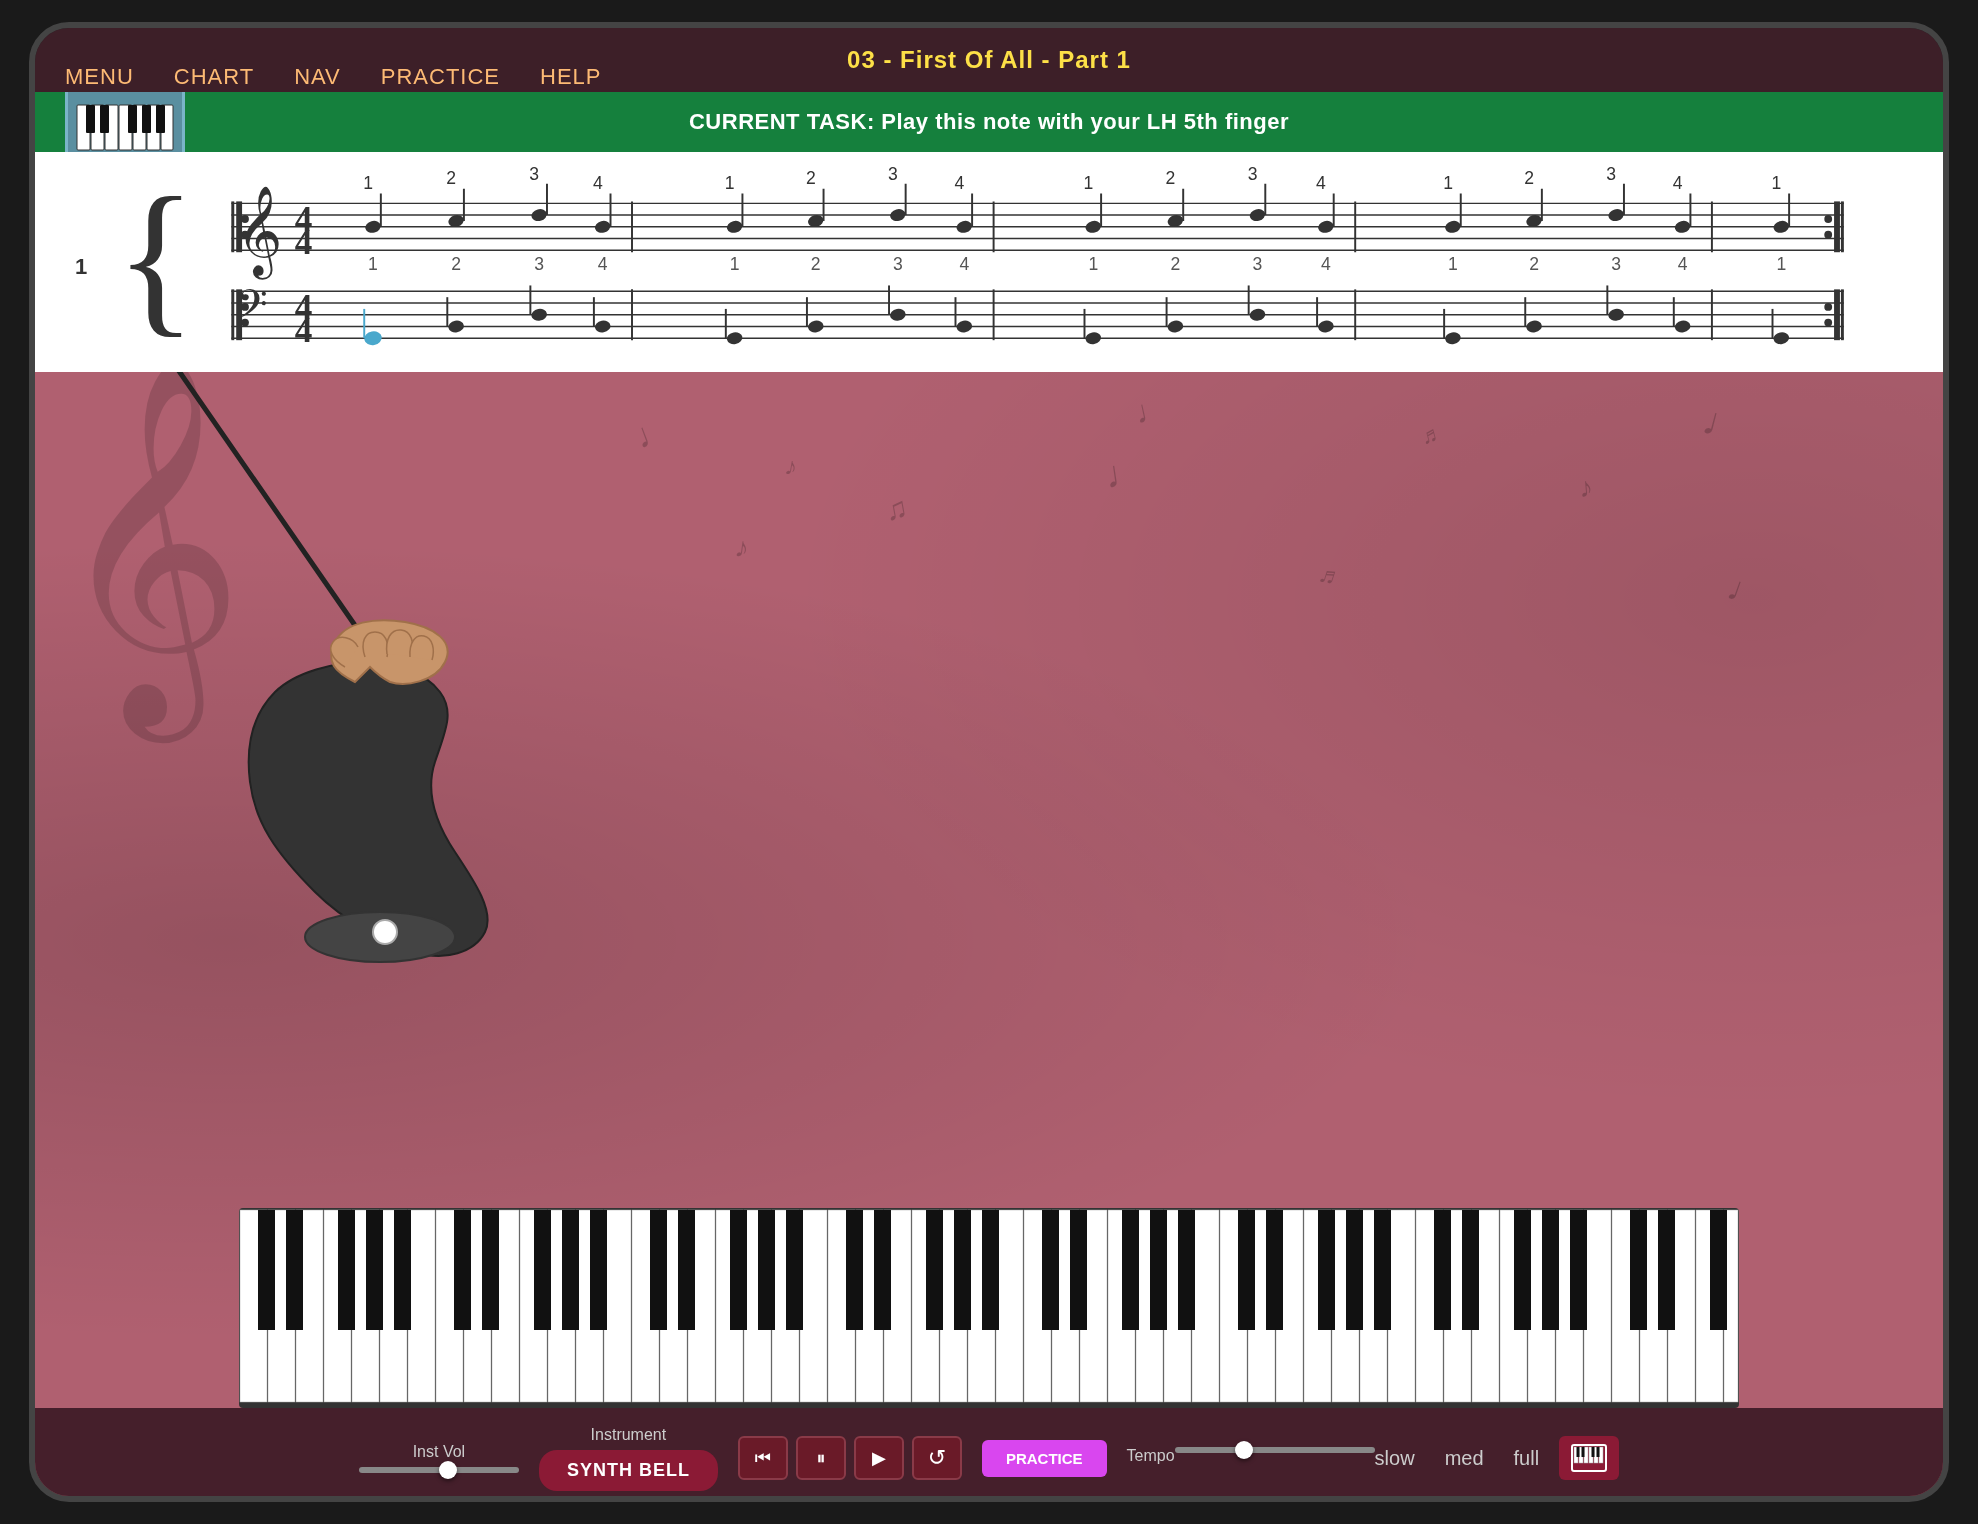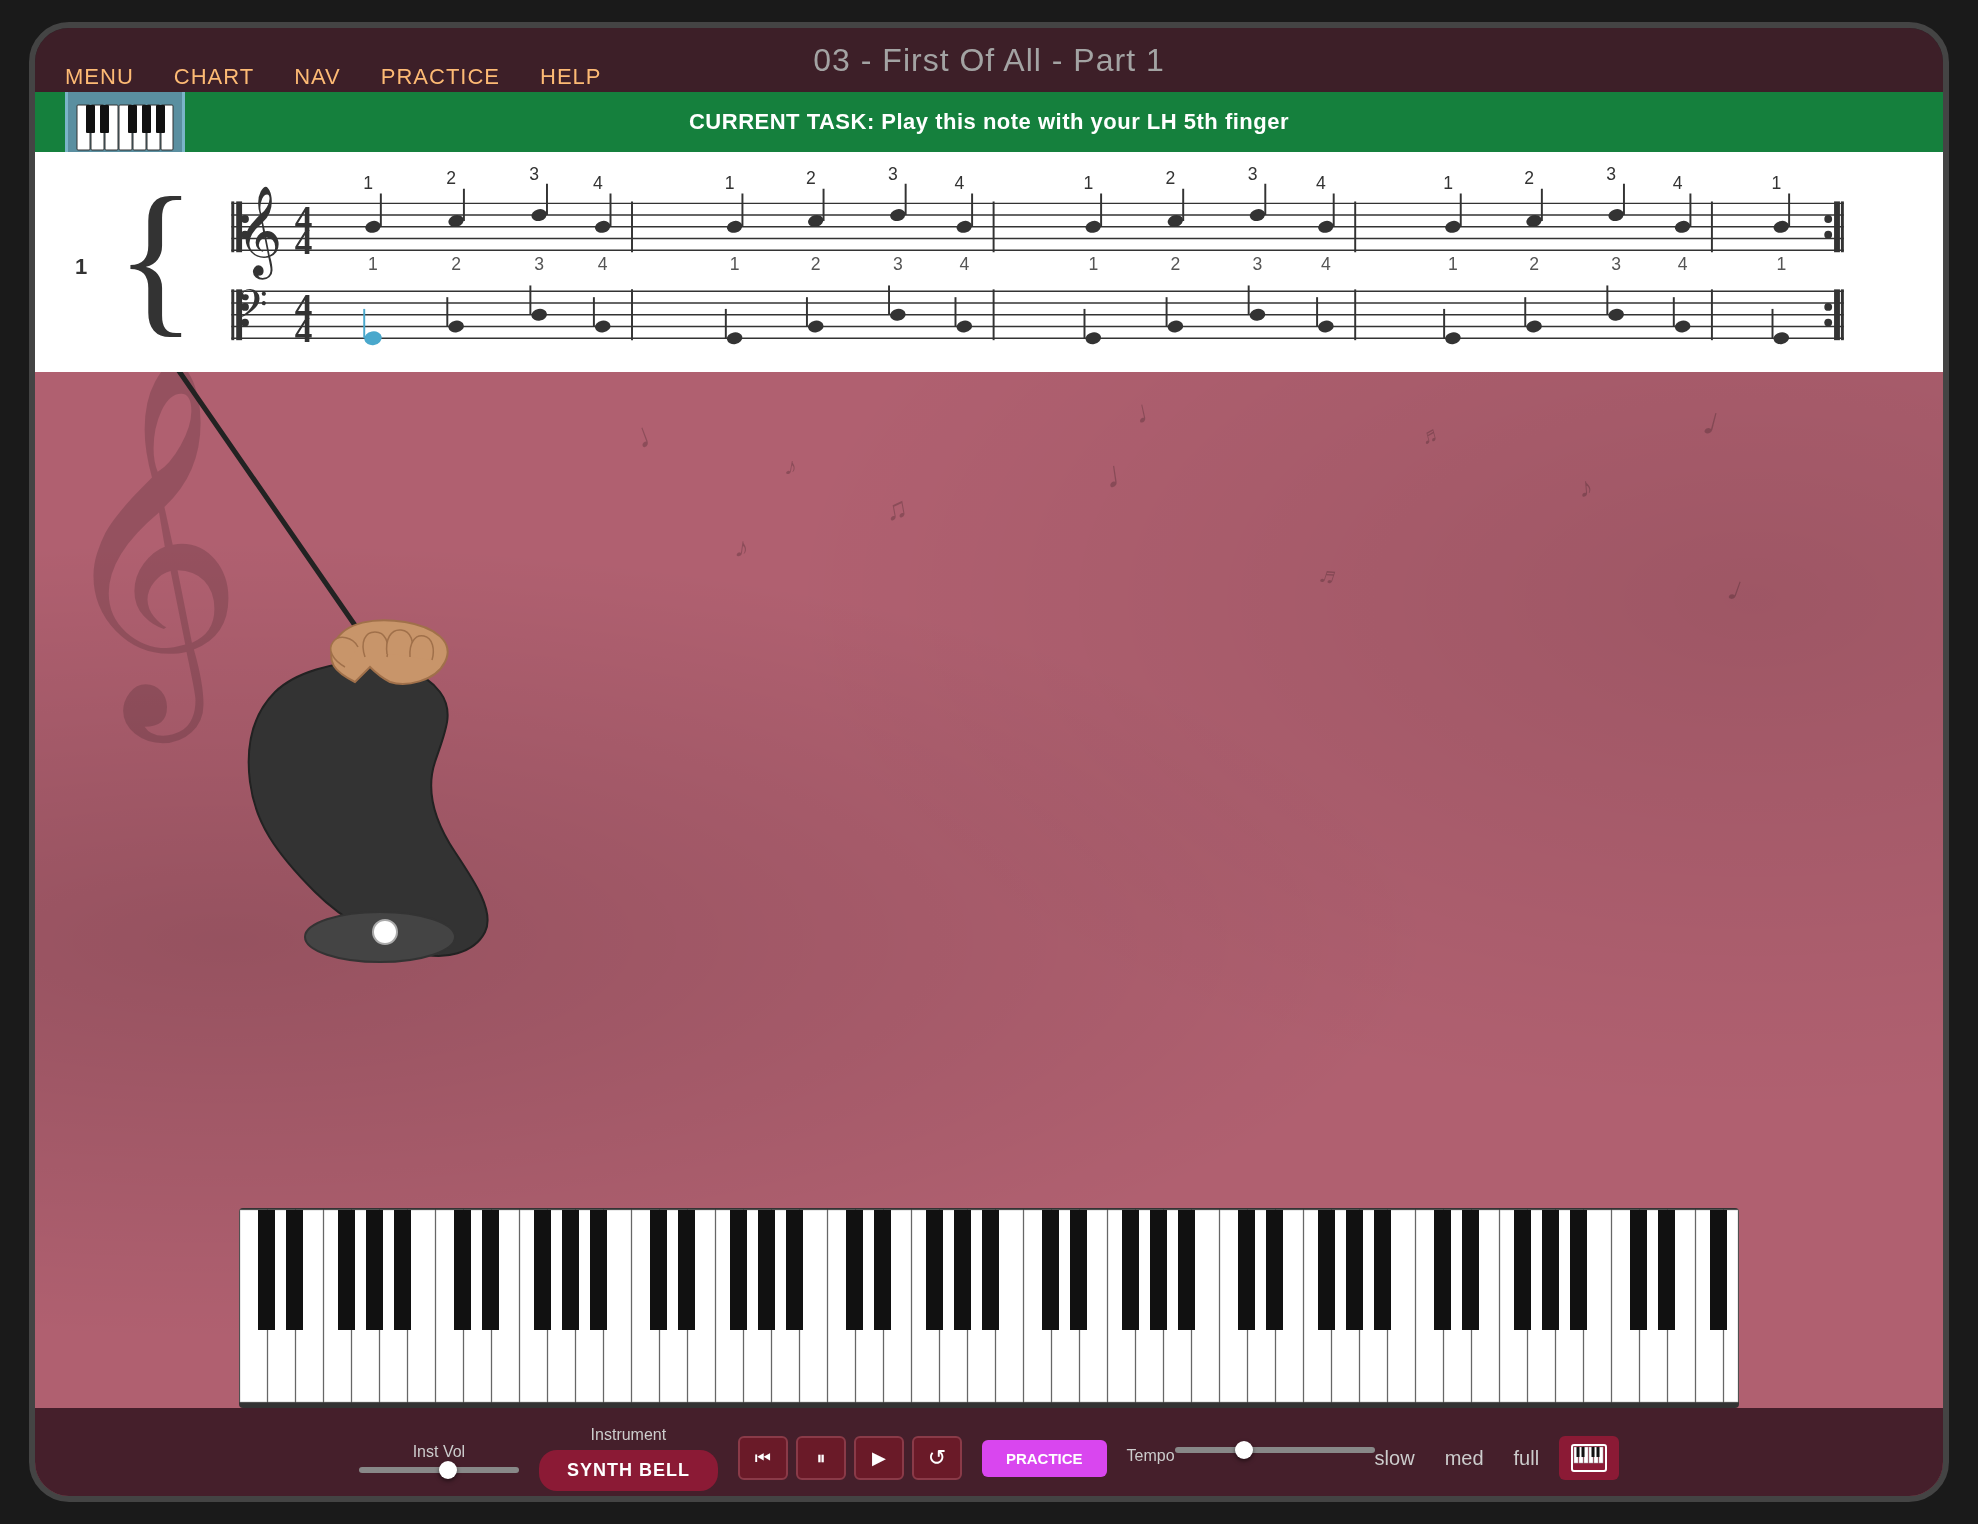--- a/index.html
+++ b/index.html
@@ -43,23 +43,23 @@
       font-weight: normal;
       cursor: pointer;
       letter-spacing: 1px;
       margin-top: 33px;
     }
 
     .page-title {
       position: absolute;
       left: 50%;
       transform: translateX(-50%);
-      color: #a3a3a3;
-      font-size: 32px;
-      font-weight: 400;
+      color: #fde047;
+      font-size: 24px;
+      font-weight: 700;
       letter-spacing: 1px;
     }
 
     
     .task-bar {
       width: 100%;
       height: 60px;
       background: #15803d;
       display: flex;
       align-items: center;

